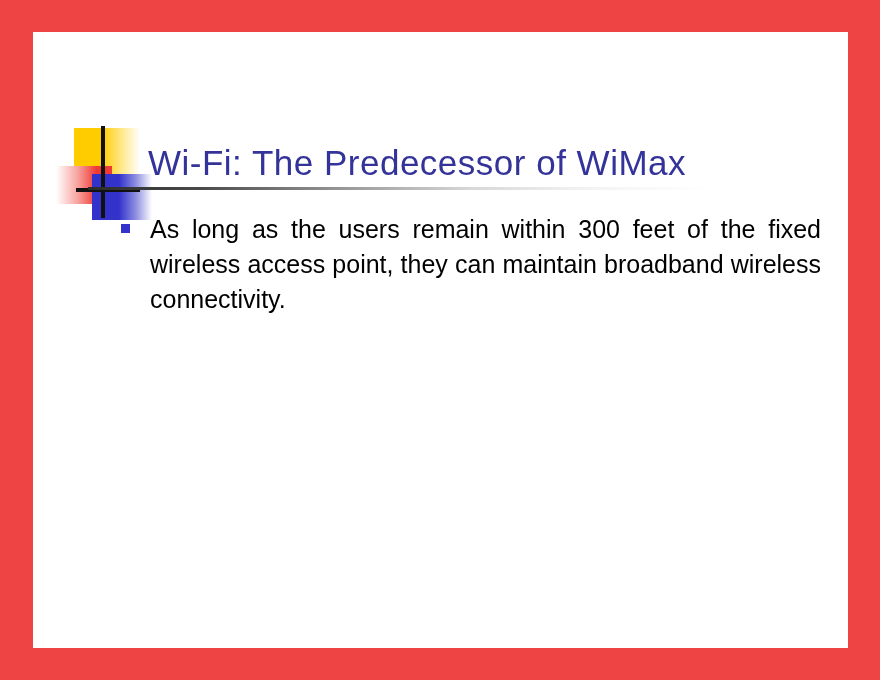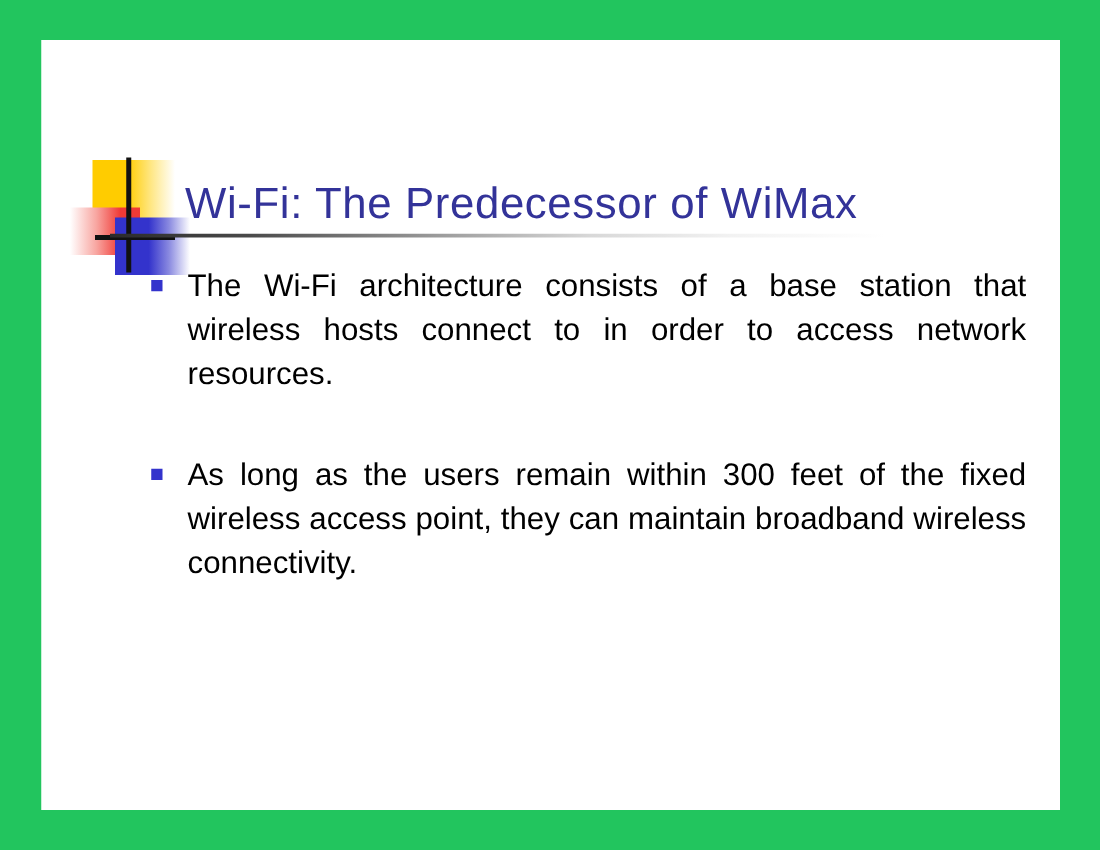--- a/index.html
+++ b/index.html
@@ -12,21 +12,21 @@
     height: 680px;
     overflow: hidden;
     font-family: "Liberation Sans", sans-serif;
   }
 
   
   #slide-frame {
     position: relative;
     width: 880px;
     height: 680px;
-    background: #22c55e;
+    background: #ef4444;
   }
 
   
   #slide-canvas {
     position: absolute;
     left: 33px;
     top: 32px;
     width: 815px;
     height: 616px;
     background: #ffffff;
@@ -168,24 +168,20 @@
     </div>
 
     <div id="slide-title">Wi-Fi: The Predecessor of WiMax</div>
 
     <div id="title-rule"></div>
 
     <div id="bullet-list">
 
 
 
-      <div class="bullet-row">
-        <span class="bullet-marker"></span>
-        <span class="bullet-text">The Wi-Fi architecture consists of a base station that wireless hosts connect to in order to access network resources.</span>
-      </div>
 
       <div class="bullet-row">
         <span class="bullet-marker"></span>
         <span class="bullet-text">As long as the users remain within 300 feet of the fixed wireless access point, they can maintain broadband wireless connectivity.</span>
       </div>
 
     </div>
 
   </div>
 </div>

